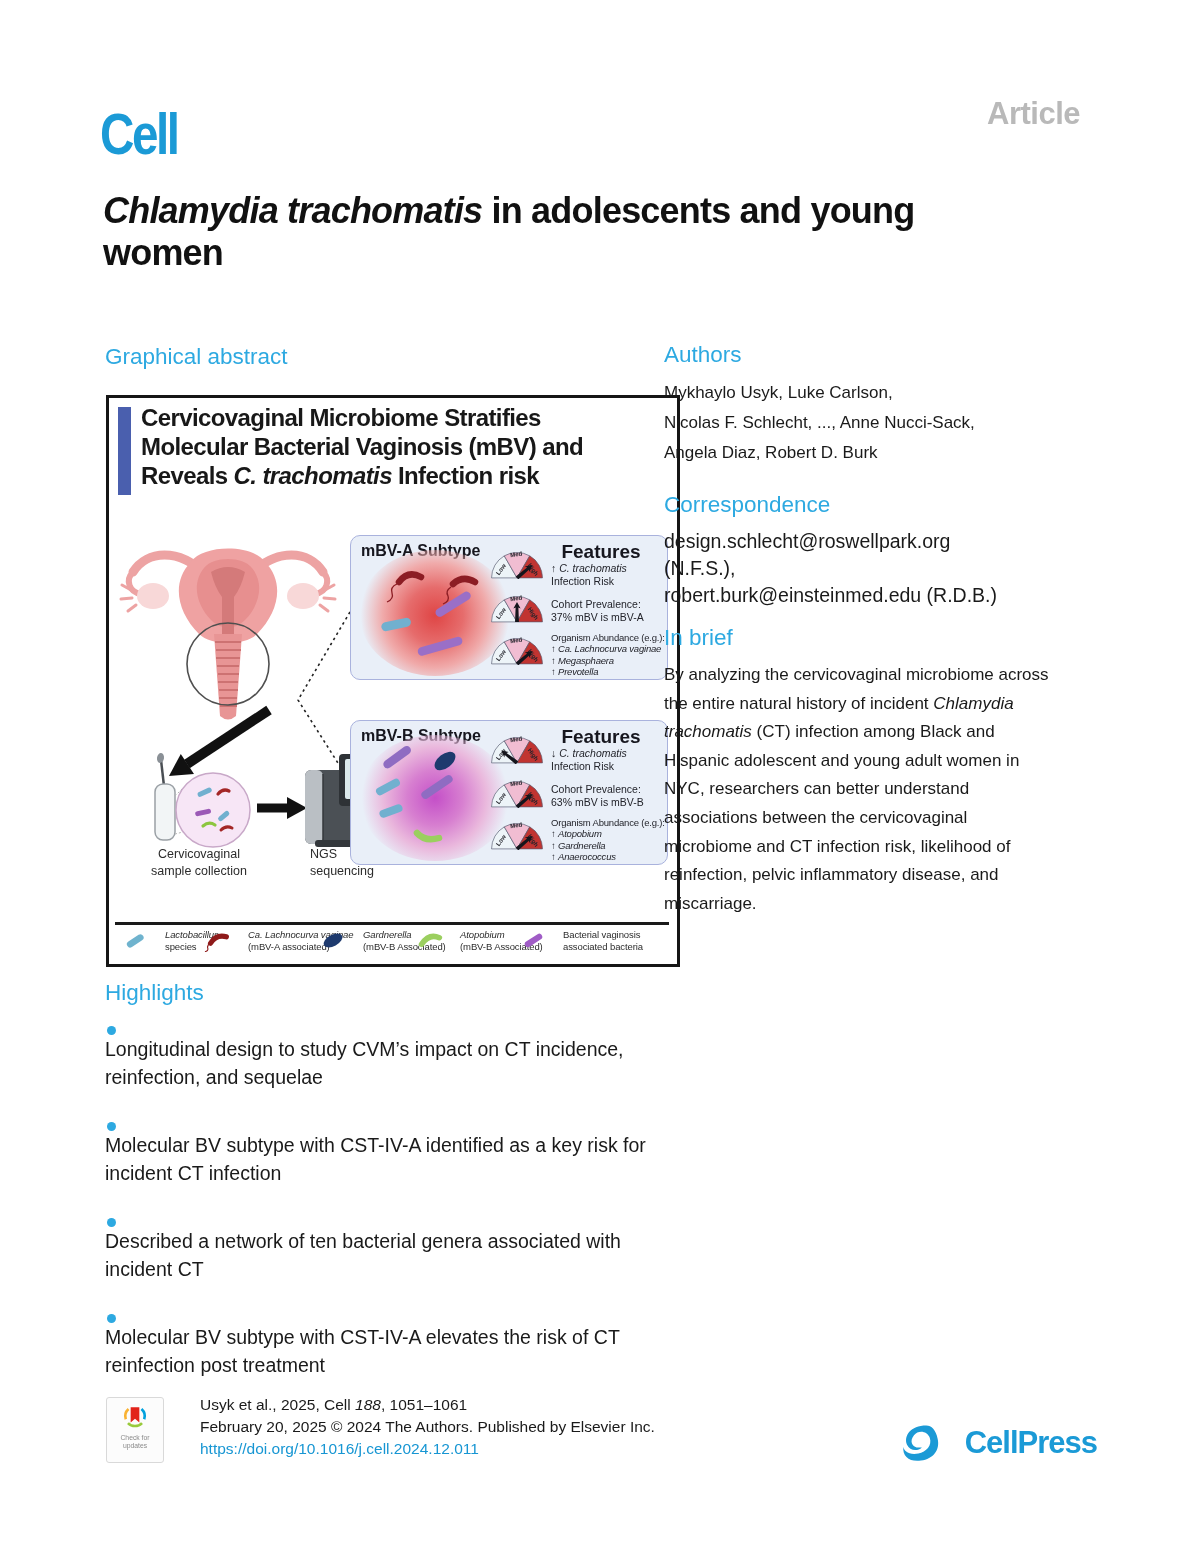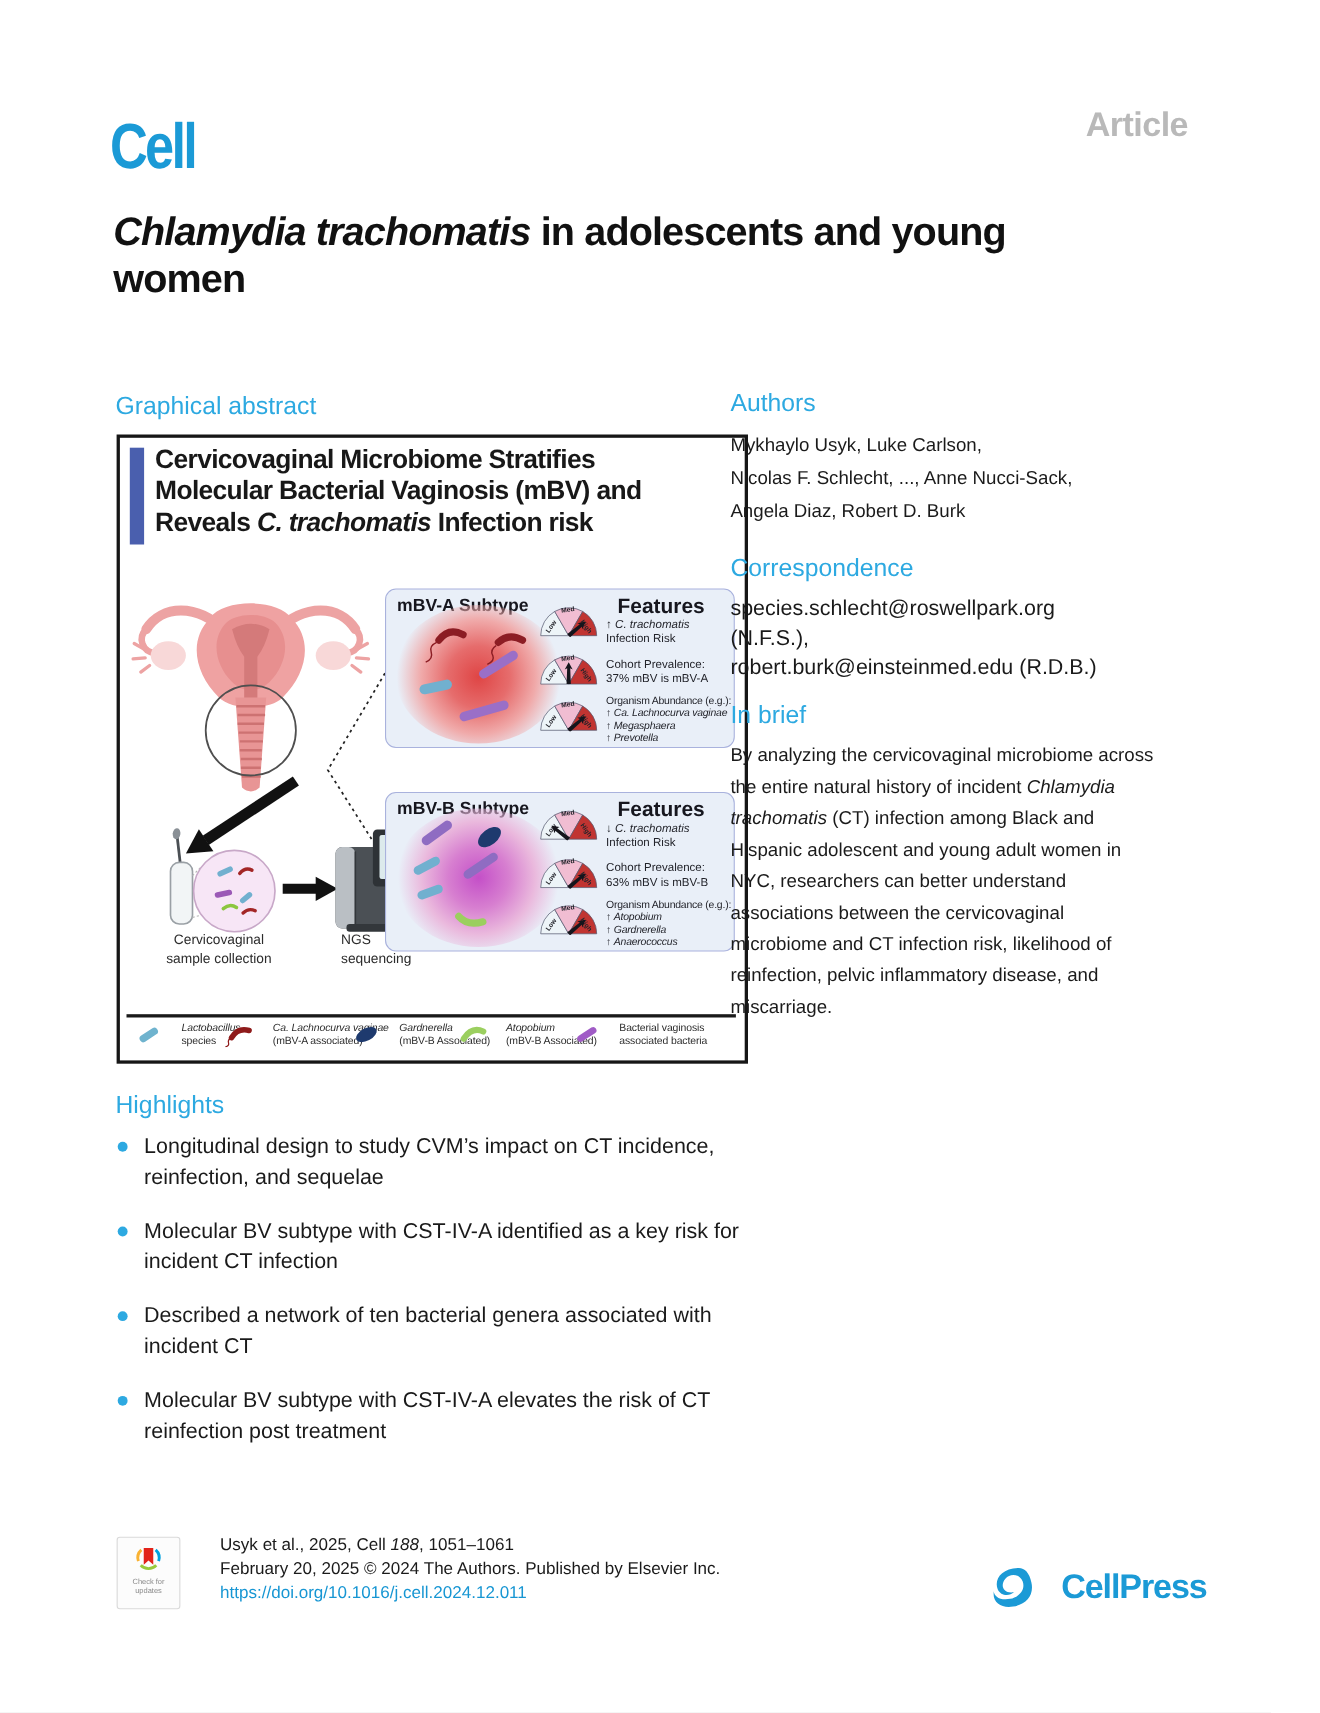--- a/index.html
+++ b/index.html
@@ -16,21 +16,21 @@
     position:absolute;right:120px;top:96px;font-size:31px;font-weight:bold;
     color:var(--article-gray,#b9b9b9);letter-spacing:-.5px;
   }
   
   .paper-title{
     position:absolute;left:103px;top:190px;width:960px;font-size:36px;font-weight:bold;
     line-height:41.5px;letter-spacing:-.8px;color:#111;
   }
   .paper-title i{font-style:italic;}
   
-  .sec-heading{font-size:22.5px;color:var(--accent-blue,#2da9e1);font-weight:400;margin:16px 0 10px 0;}
+  .sec-heading{font-size:22.5px;color:var(--accent-blue,#2da9e1);font-weight:400;margin:4px 0 10px 0;}
   .ga-heading{position:absolute;left:105px;top:340px;}
   
   .figure-box{
     position:absolute;left:106px;top:395px;width:568px;height:566px;
     border:3px solid #161616;background:#fff;
   }
   .fig-bar{position:absolute;left:9px;top:9px;width:13px;height:88px;background:var(--figure-bar-indigo,#4a5fae);}
   .fig-title{
     position:absolute;left:32px;top:5px;width:528px;font-size:24px;font-weight:bold;
     line-height:29px;letter-spacing:-.6px;color:#181818;
@@ -68,21 +68,21 @@
   .right-col{position:absolute;left:664px;top:338px;width:392px;}
   .authors-lines div, .corr-lines div{white-space:nowrap;}
   .authors-lines{font-size:17px;line-height:30px;}
   .corr-lines{font-size:19.5px;line-height:27px;}
   .block-authors{margin-bottom:24px;}
   .block-corr{margin-bottom:16px;}
   .in-brief-text{font-size:17px;line-height:28.6px;width:388px;}
   .in-brief-text i{font-style:italic;}
   
   .highlights{position:absolute;left:105px;top:976px;width:600px;}
-  .hl-item{display:flex;margin-bottom:21px;}
+  .hl-item{display:flex;margin-bottom:21px;flex-direction:column;}
   .hl-bullet{flex:0 0 auto;width:9px;height:9px;border-radius:50%;background:var(--accent-blue,#2da9e1);margin:10px 15px 0 2px;}
   .hl-text{font-size:19.5px;line-height:28px;width:565px;}
   
   .footer-badge{
     position:absolute;left:106px;top:1397px;width:56px;height:64px;border:1px solid #d9d9d9;
     border-radius:3px;background:#fcfcfc;text-align:center;cursor:pointer;
   }
   .footer-badge svg{margin-top:5px;}
   .badge-label{font-size:6.8px;line-height:7.5px;color:#8a8a8a;width:40px;margin:1px auto 0;}
   .citation{position:absolute;left:200px;top:1394px;font-size:15.5px;line-height:22px;}
@@ -347,21 +347,21 @@
       <div class="sec-heading">Authors</div>
       <div class="authors-lines">
           <div>Mykhaylo Usyk, Luke Carlson,</div>
           <div>Nicolas F. Schlecht, ..., Anne Nucci-Sack,</div>
           <div>Angela Diaz, Robert D. Burk</div>
         </div>
     </div>
     <div class="block-corr">
       <div class="sec-heading">Correspondence</div>
       <div class="corr-lines">
-          <div>species.schlecht@roswellpark.org</div>
+          <div>design.schlecht@roswellpark.org</div>
           <div>(N.F.S.),</div>
           <div>robert.burk@einsteinmed.edu (R.D.B.)</div>
         </div>
     </div>
     <div>
       <div class="sec-heading">In brief</div>
       <div class="in-brief-text"><span>By analyzing the cervicovaginal microbiome across the entire natural history of incident </span><i>Chlamydia trachomatis</i><span> (CT) infection among Black and Hispanic adolescent and young adult women in NYC, researchers can better understand associations between the cervicovaginal microbiome and CT infection risk, likelihood of reinfection, pelvic inflammatory disease, and miscarriage.</span></div>
     </div>
   </div>
 

